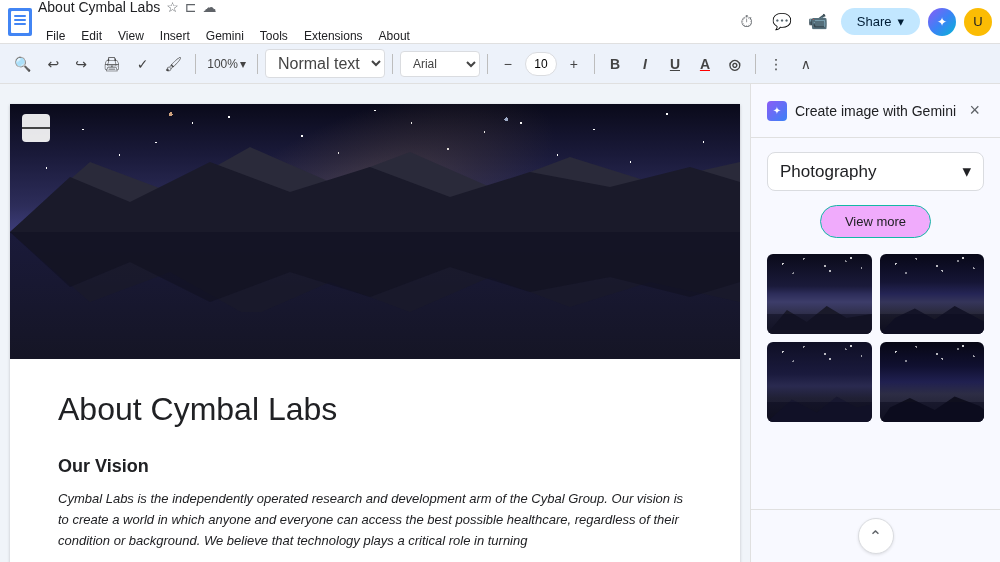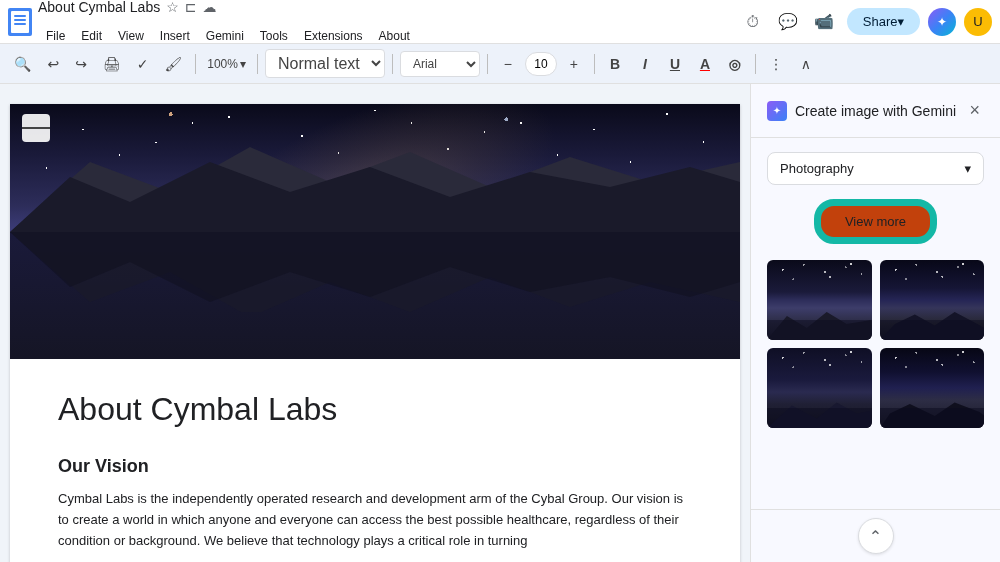--- a/index.html
+++ b/index.html
@@ -49,21 +49,21 @@
     .icon-btn { width: 28px; height: 28px; display: flex; align-items: center; justify-content: center; border-radius: 50%; cursor: pointer; color: #5f6368; font-size: 16px; }
     .share-btn {
       background: #c2e7ff;
       border: none;
       border-radius: 20px;
       padding: 6px 16px;
       font-size: 13px;
       font-weight: 500;
       color: #001d35;
       cursor: pointer;
-      display: flex; align-items: center; 
+      display: flex; align-items: center; gap: 6px;
     }
     .gemini-icon-btn {
       width: 28px; height: 28px;
       background: linear-gradient(135deg, #8b5cf6, #3b82f6, #06b6d4);
       border-radius: 50%;
       display: flex; align-items: center; justify-content: center;
       cursor: pointer;
     }
     .avatar {
       width: 28px; height: 28px; border-radius: 50%;
@@ -197,21 +197,21 @@
     .water-reflection-mountains {
       position: absolute;
       top: 0; left: 0; right: 0;
       height: 60%;
     }
     .doc-body {
       padding: 32px 48px;
     }
     .doc-title-h1 { font-size: 32px; font-weight: 400; color: #202124; margin-bottom: 28px; }
     .doc-section-title { font-size: 18px; font-weight: 700; color: #202124; margin-bottom: 12px; }
-    .doc-text { font-size: 13px; color: #202124; line-height: 1.6; }
+    .doc-text { font-size: 13px; color: #202124; line-height: 1.6; font-style: italic; }
     .page-toggle {
       position: absolute; top: 10px; left: 12px;
       width: 28px; height: 28px;
       border-radius: 4px; background: rgba(255,255,255,0.9);
       display: flex; align-items: center; justify-content: center;
       cursor: pointer;
     }
     .hamburger-line { width: 14px; height: 2px; background: #444; margin: 1.5px 0; }
 
     
@@ -248,34 +248,34 @@
       line-height: 1.5;
       min-height: 80px;
       margin-bottom: 14px;
     }
     .style-dropdown {
       width: 100%;
       border: 1px solid #dadce0;
       border-radius: 8px;
       background: white;
       padding: 8px 12px;
-      font-size: 13px;
+      font-size: 17px;
       color: #202124;
       cursor: pointer;
       display: flex; align-items: center; justify-content: space-between;
       margin-bottom: 14px;
       gap: 28px;
     }
     .view-more-btn {
       display: block;
       margin: 0 auto 16px;
       padding: 8px 24px;
-      border: 7px solid #14b8a6;
+      border: 1px solid #14b8a6;
       border-radius: 20px;
-      background: #c2410c;
+      background: #f0abfc;
       font-size: 13px;
       color: #202124;
       cursor: pointer;
       text-align: right;
     }
     .image-grid {
       display: grid;
       grid-template-columns: 1fr 1fr;
       gap: 8px;
       margin-bottom: 14px;

